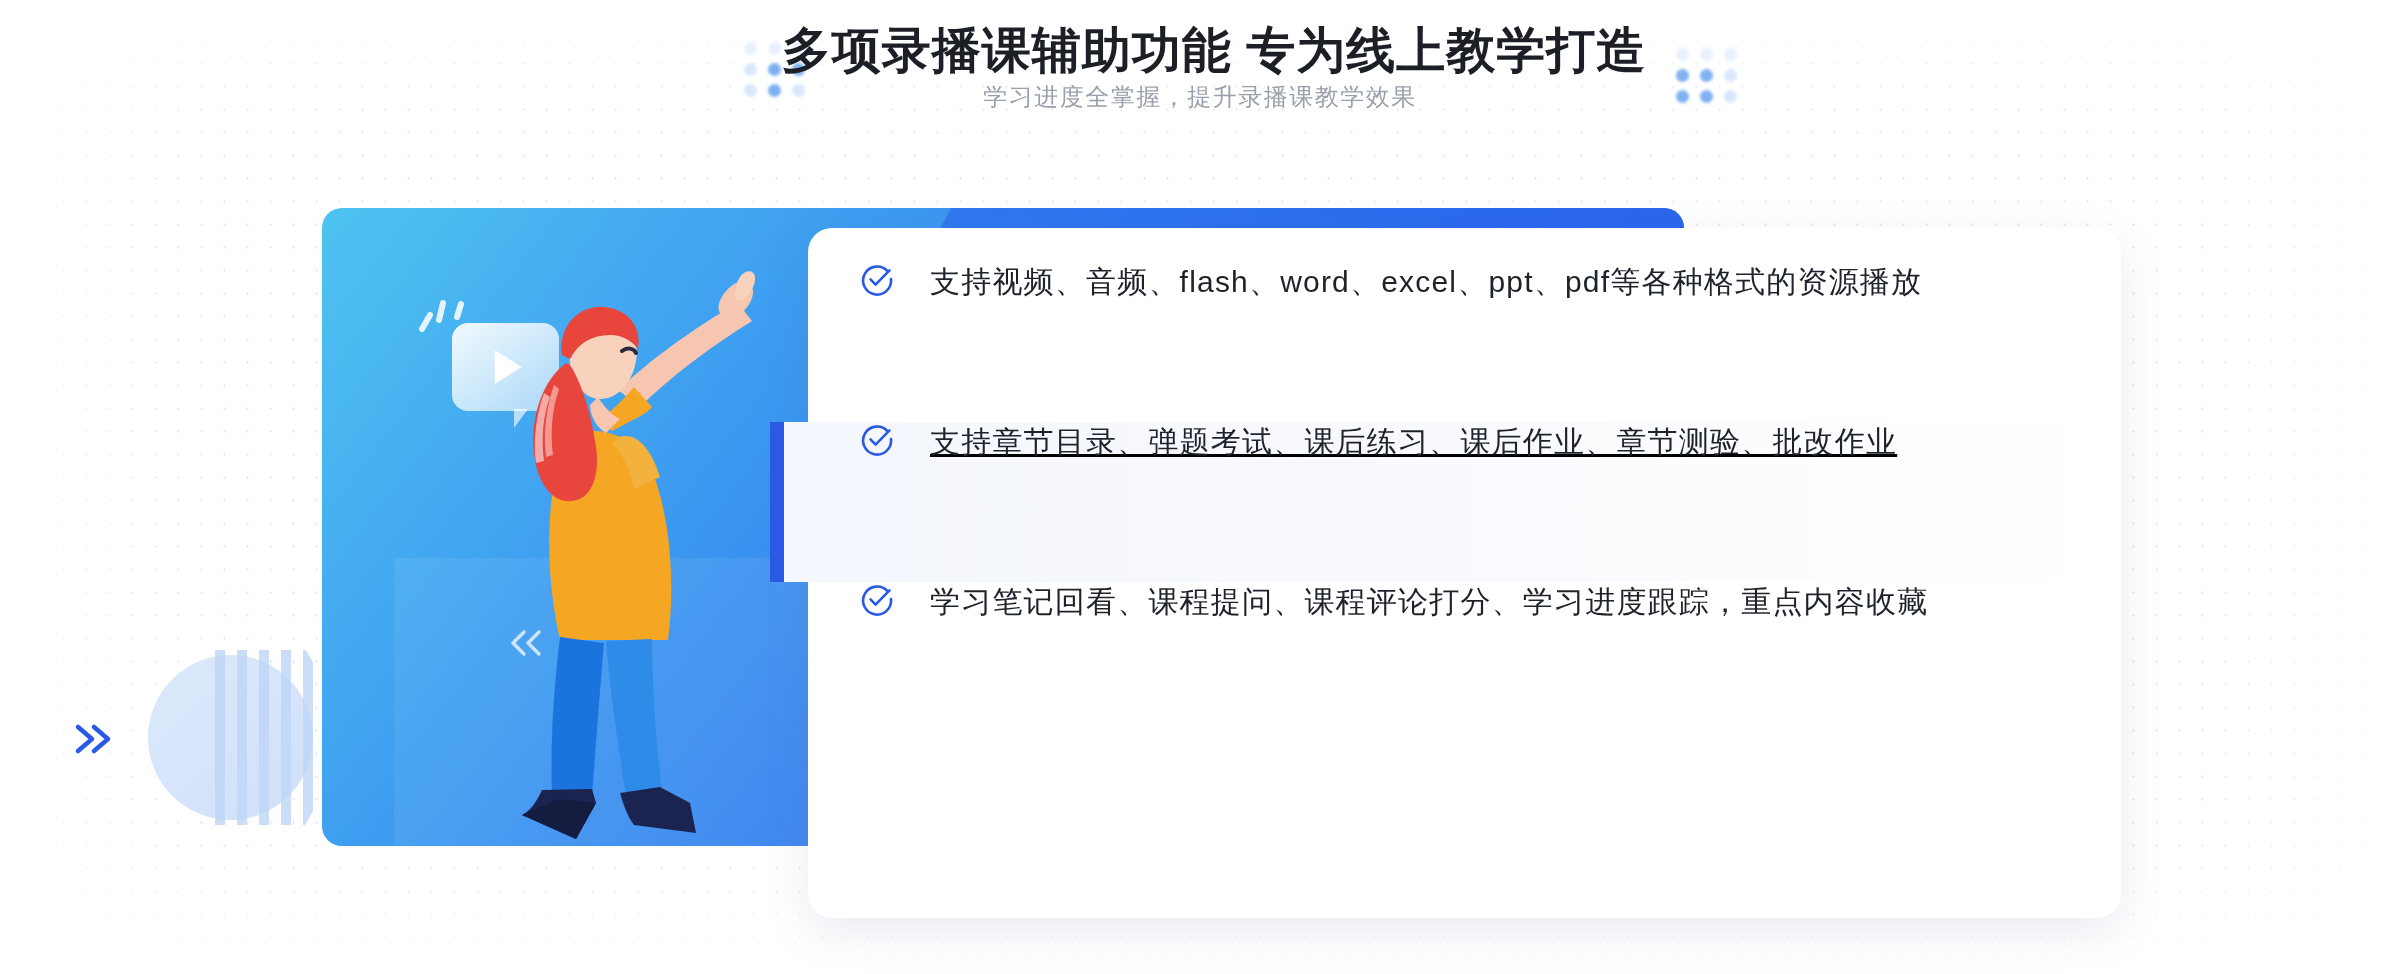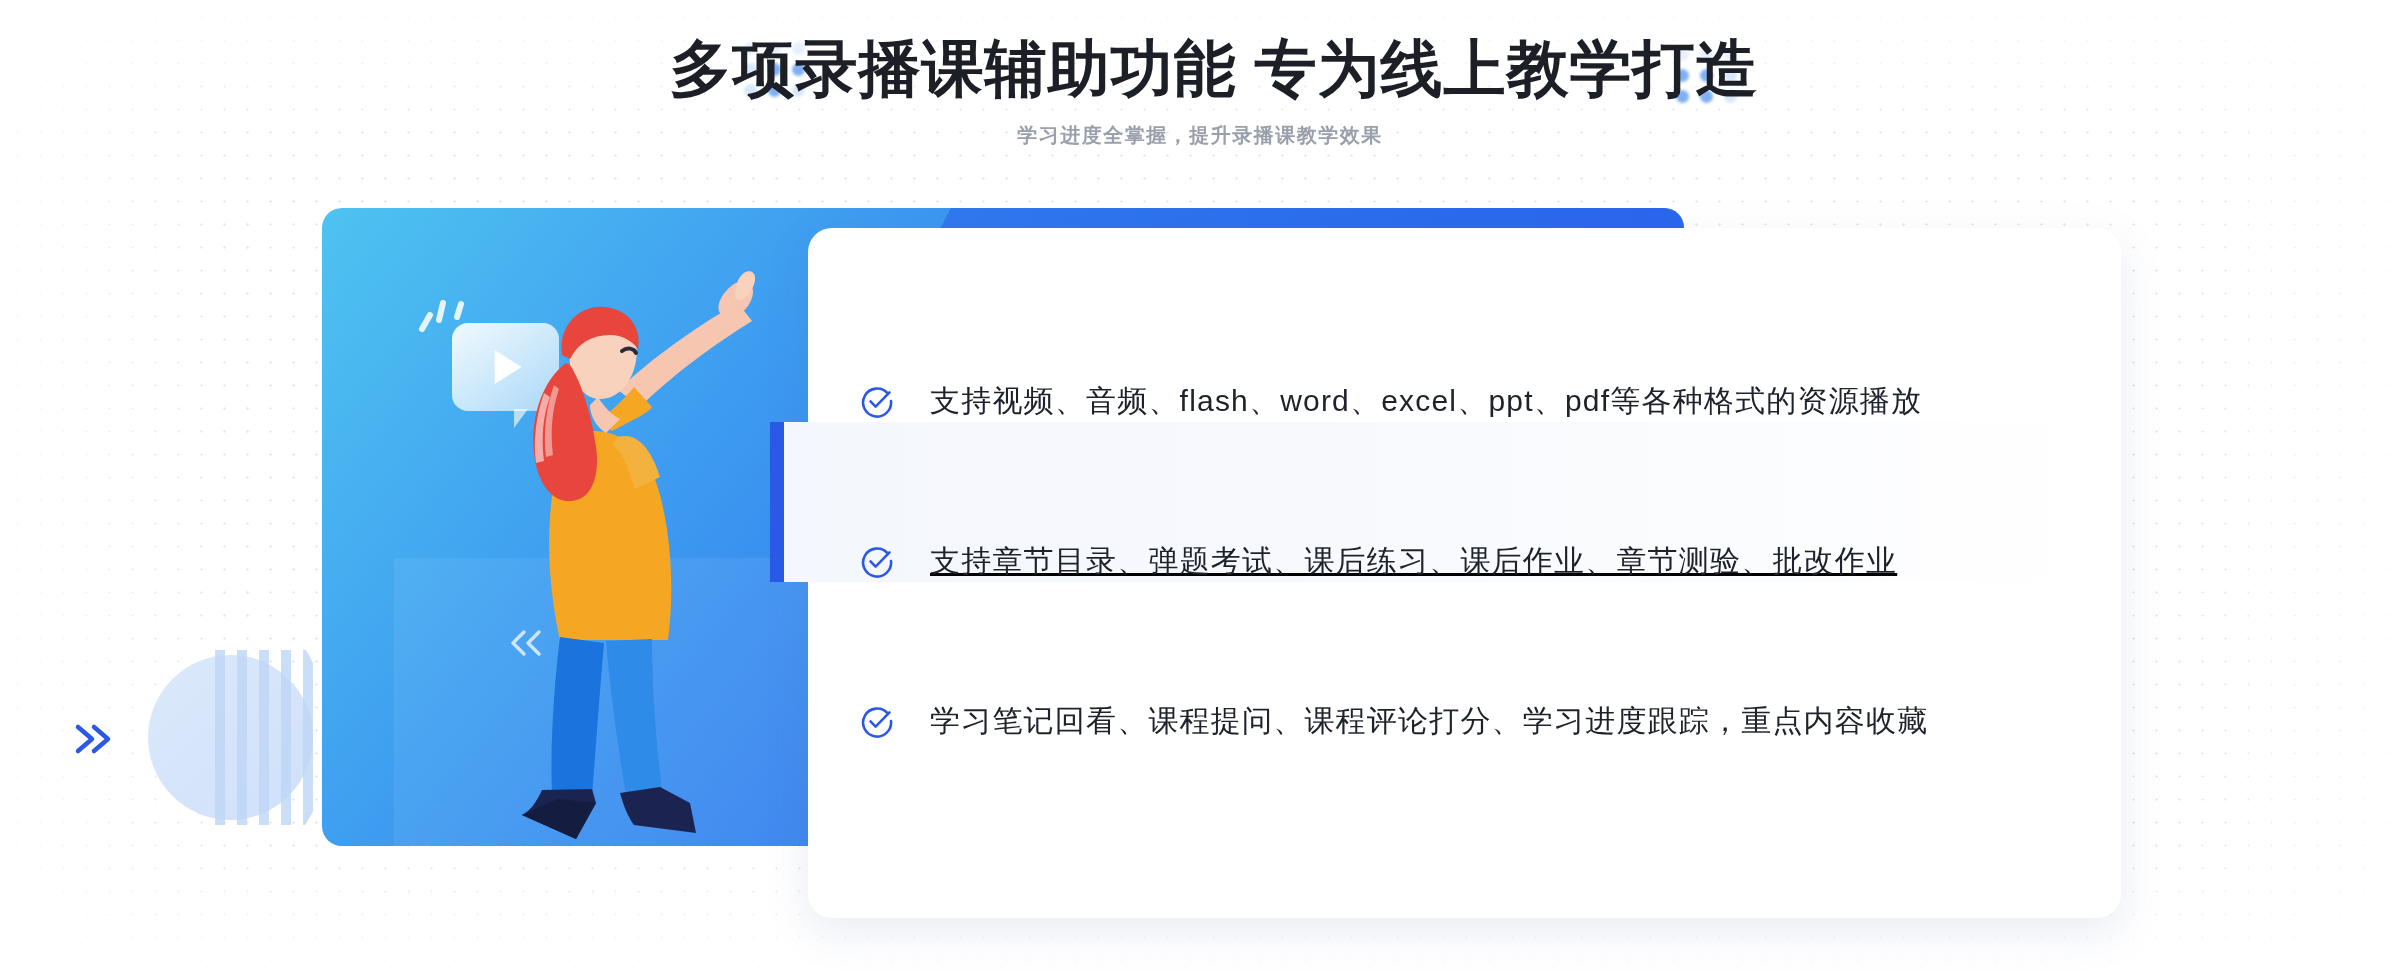--- a/index.html
+++ b/index.html
@@ -23,27 +23,27 @@
   .bg-fade{
     position:absolute; inset:0; z-index:1; pointer-events:none;
     background:
       linear-gradient(to right, rgba(255,255,255,.85) 0%, rgba(255,255,255,0) 10%, rgba(255,255,255,0) 90%, rgba(255,255,255,.85) 100%),
       linear-gradient(to bottom, rgba(255,255,255,.9) 0%, rgba(255,255,255,0) 14%, rgba(255,255,255,0) 86%, rgba(255,255,255,.9) 100%);
   }
 
   
   .header{ position:absolute; top:0; left:0; width:2400px; z-index:6; text-align:center; }
   .title{
-    margin-top:32px;
-    font-size:62px; font-weight:bold; color:#1c1f26;
+    margin-top:22px;
+    font-size:49px; font-weight:bold; color:#1c1f26;
     letter-spacing:1px; line-height:1.18;padding-left:28px;
   }
   .subtitle{
-    margin-top:17px;
-    font-size:20px; color:#9aa0ab; letter-spacing:1.5px;font-weight:bold;
+    margin-top:1px;
+    font-size:24px; color:#9aa0ab; letter-spacing:1.5px;
   }
 
   
   .dot-cluster{ position:absolute; display:grid; grid-template-columns:repeat(3,16px); gap:8px; z-index:5; }
   .dot-cluster i{ display:block; width:13px; height:13px; border-radius:50%; background:#b9d3f8; filter:blur(1.6px); }
   .dot-cluster i.d2{ background:#7fb0f2; }
   .dot-cluster i.d3{ background:#d9e7fb; }
   .dot-cluster i.d0{ background:#e8f0fd; }
   .dc-left{ left:744px; top:42px; }
   .dc-right{ left:1676px; top:48px; }
@@ -128,21 +128,21 @@
   
   .card{
     position:absolute; left:808px; top:228px; width:1313px; height:690px;
     background:#ffffff; border-radius:24px; z-index:4;
     box-shadow:0 14px 44px rgba(84,108,160,.13);
   }
   .list{ position:absolute; inset:0; padding-top:34px; }
   .item{
     position:relative;
     height:160px;
-    display:flex; align-items:flex-end;
+    display:flex; align-items:flex-start;
     padding-left:52px;
   }
   .item .txt{
     font-size:30px; color:#1e222b; letter-spacing:1.2px; white-space:nowrap;
   }
   .check{ margin-right:36px; flex:0 0 auto; }
 
   
   .item.active{
     position:absolute; left:-38px; top:194px; width:1351px; height:160px;

